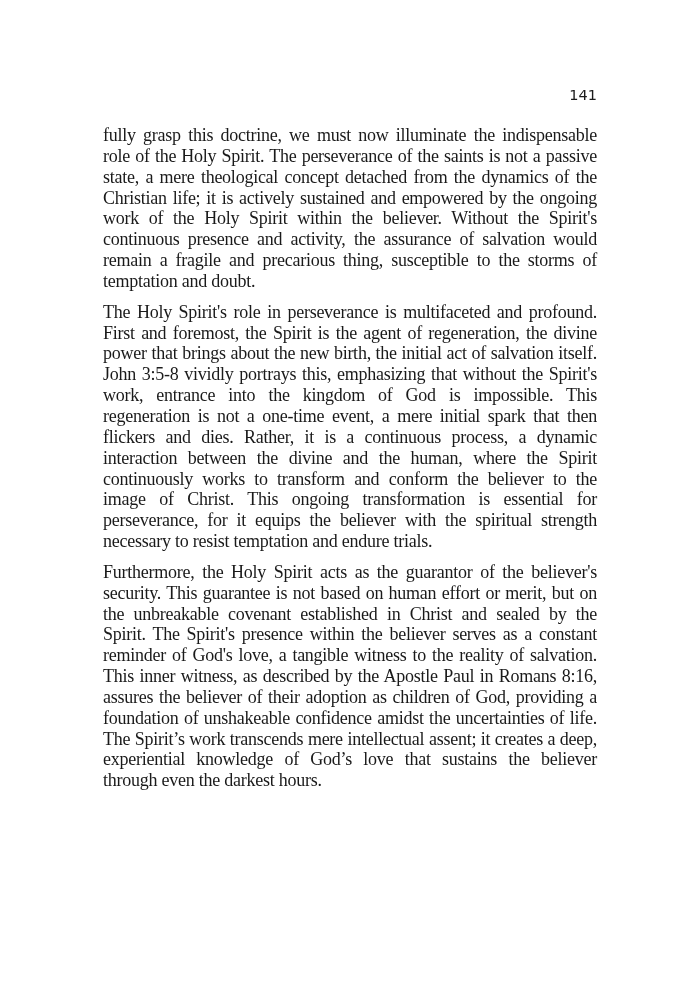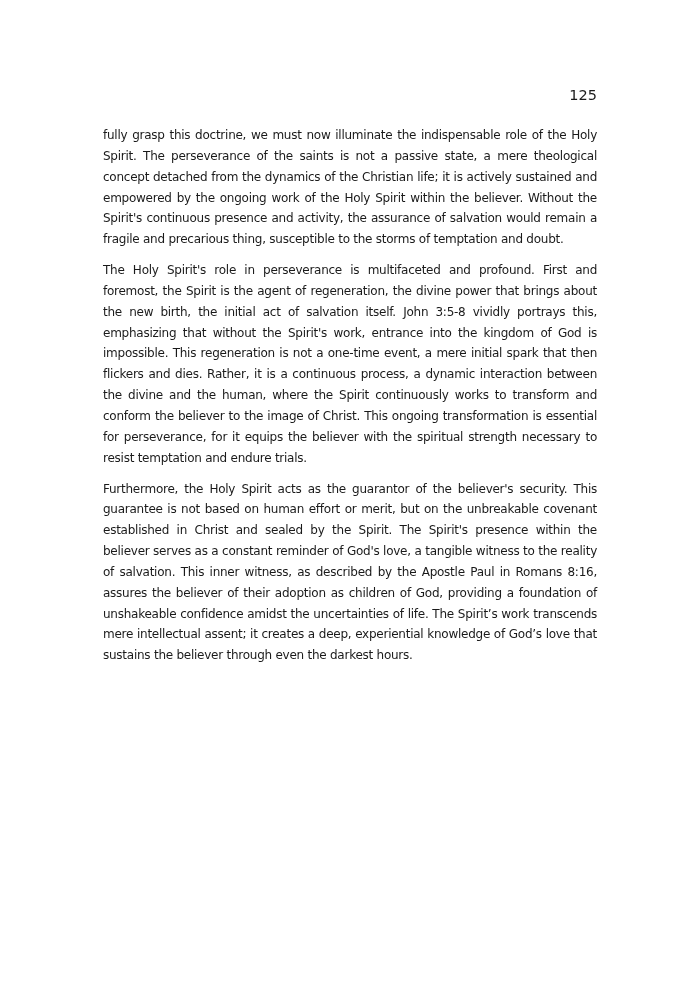--- a/index.html
+++ b/index.html
@@ -23,29 +23,30 @@
       line-height: 18px;
     }
     .body-text {
       position: absolute;
       top: 125px;
       left: 103px;
       width: 494px;
     }
     .para {
       margin: 0 0 10px 0;
-      font-size: 12px;
+      font-size: 18px;
       line-height: 20.85px;
       text-align: justify;
       letter-spacing: -0.25px;
       word-spacing: 0px;
+      font-family: Liberation Serif, serif;
     }
   </style>
 </head>
 <body>
 
-<div class="page-number">125</div>
+<div class="page-number">141</div>
 
 <div class="body-text">
   <p class="para">fully grasp this doctrine, we must now illuminate the indispensable role of the Holy Spirit. The perseverance of the saints is not a passive state, a mere theological concept detached from the dynamics of the Christian life; it is actively sustained and empowered by the ongoing work of the Holy Spirit within the believer. Without the Spirit's continuous presence and activity, the assurance of salvation would remain a fragile and precarious thing, susceptible to the storms of temptation and doubt.</p>
   <p class="para">The Holy Spirit's role in perseverance is multifaceted and profound. First and foremost, the Spirit is the agent of regeneration, the divine power that brings about the new birth, the initial act of salvation itself. John 3:5-8 vividly portrays this, emphasizing that without the Spirit's work, entrance into the kingdom of God is impossible. This regeneration is not a one-time event, a mere initial spark that then flickers and dies. Rather, it is a continuous process, a dynamic interaction between the divine and the human, where the Spirit continuously works to transform and conform the believer to the image of Christ. This ongoing transformation is essential for perseverance, for it equips the believer with the spiritual strength necessary to resist temptation and endure trials.</p>
   <p class="para">Furthermore, the Holy Spirit acts as the guarantor of the believer's security. This guarantee is not based on human effort or merit, but on the unbreakable covenant established in Christ and sealed by the Spirit. The Spirit's presence within the believer serves as a constant reminder of God's love, a tangible witness to the reality of salvation. This inner witness, as described by the Apostle Paul in Romans 8:16, assures the believer of their adoption as children of God, providing a foundation of unshakeable confidence amidst the uncertainties of life. The Spirit’s work transcends mere intellectual assent; it creates a deep, experiential knowledge of God’s love that sustains the believer through even the darkest hours.</p>
 </div>
 
 </body></html>

